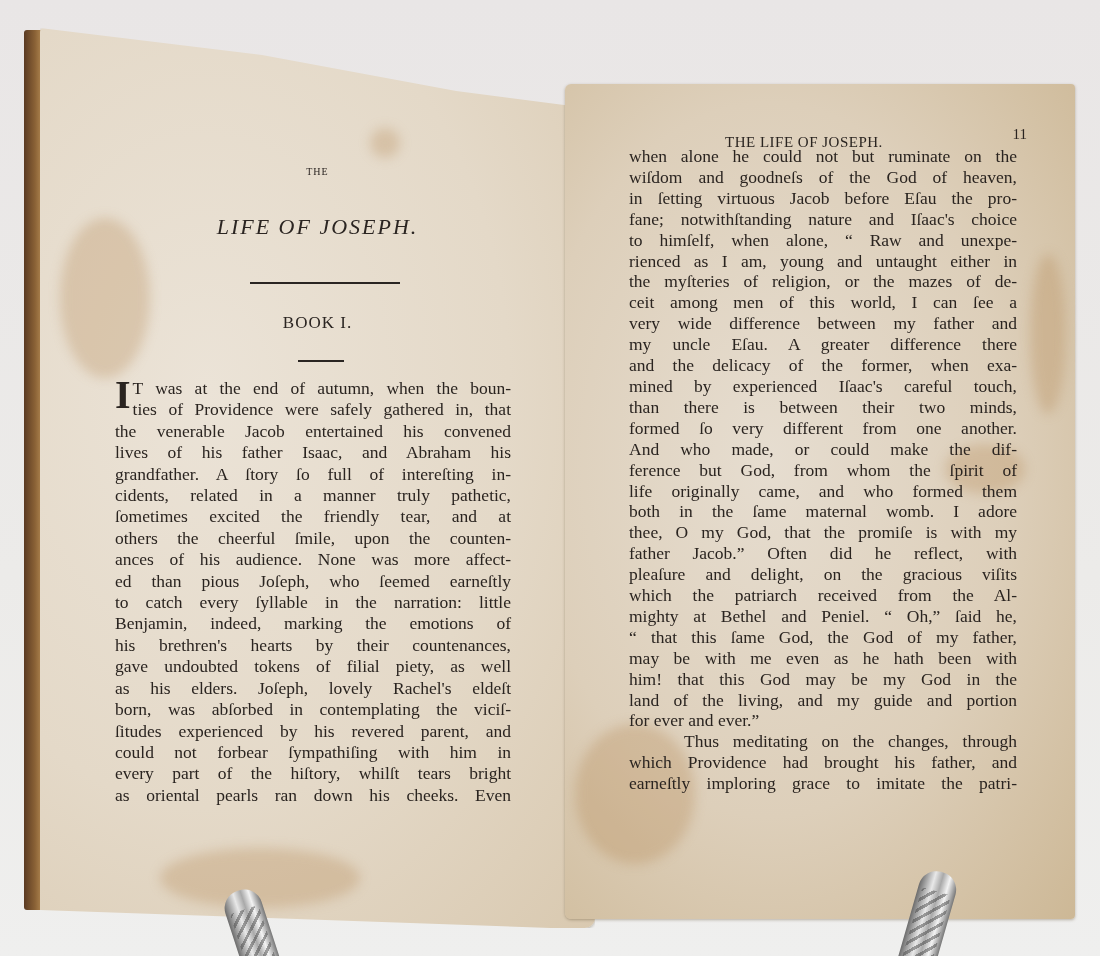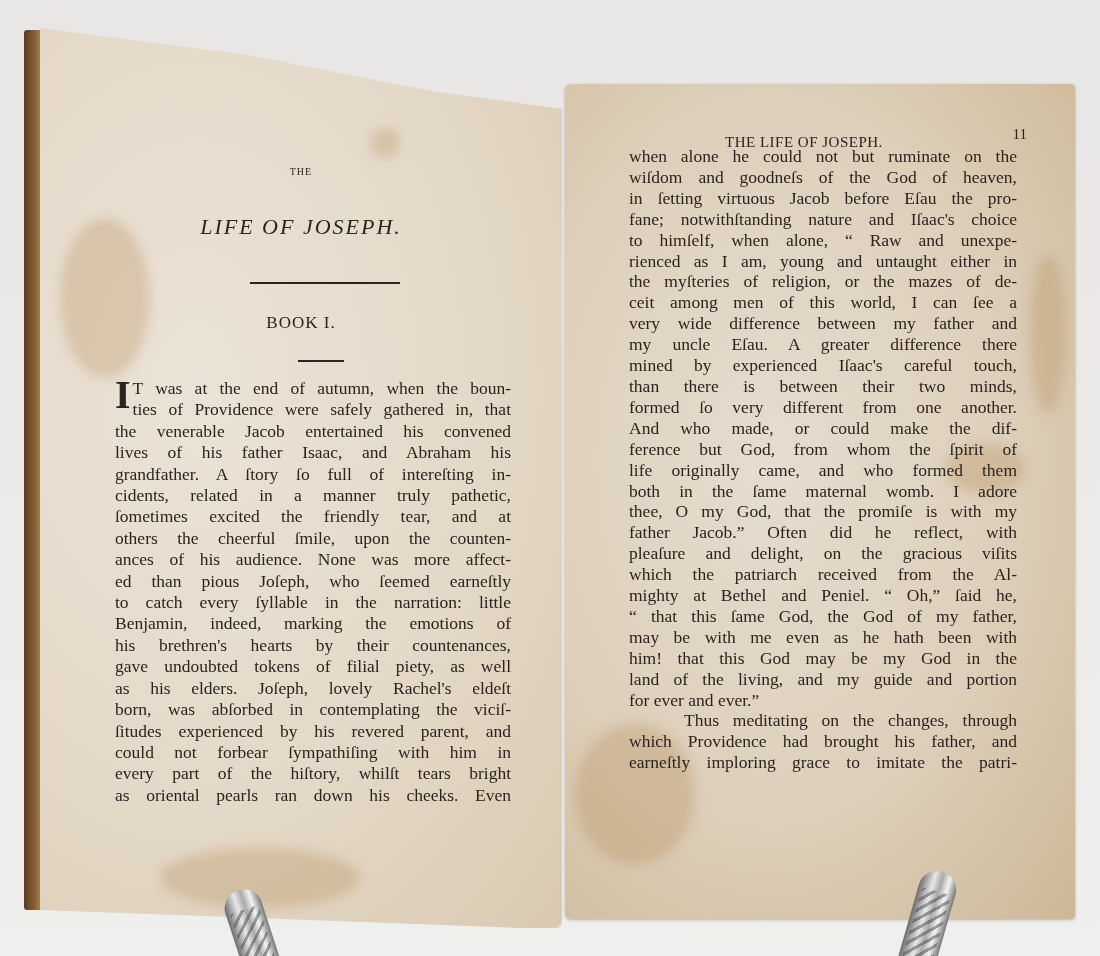--- a/index.html
+++ b/index.html
@@ -18,20 +18,21 @@
   }
   .page {
     position: absolute;
     background: radial-gradient(ellipse at 30% 40%, #ebe3d7 0%, #e4d9c8 55%, #d9c9b0 100%);
     box-shadow: 0 1px 3px rgba(80,60,30,0.35);
   }
   .page-left {
     left: 40px; top: 28px; width: 522px; height: 900px;
     border-radius: 4px 40px 10px 4px;
     clip-path: polygon(0 0, 40% 3%, 75% 7%, 100% 9%, 100% 100%, 92% 100%, 0 98%);
+    padding-left: 33px;
   }
   .page-right {
     left: 565px; top: 84px; width: 510px; height: 835px;
     border-radius: 6px 4px 4px 6px;
     background: radial-gradient(ellipse at 40% 45%, #e6ddd0 0%, #ddcfba 55%, #cdb896 100%);
   }
   .stain { position: absolute; border-radius: 50%; background: rgba(170,120,60,0.25); filter: blur(6px); }
   .text-block {
     position: absolute; color: #2a2420;
     font-size: 17.5px; line-height: 21.4px; text-align: justify;
@@ -113,20 +114,21 @@
       <span class="line">when alone he could not but ruminate on the</span>
       <span class="line">wiſdom and goodneſs of the God of heaven,</span>
       <span class="line">in ſetting virtuous Jacob before Eſau the pro-</span>
       <span class="line">fane; notwithſtanding nature and Iſaac's choice</span>
       <span class="line">to himſelf, when alone, “ Raw and unexpe-</span>
       <span class="line">rienced as I am, young and untaught either in</span>
       <span class="line">the myſteries of religion, or the mazes of de-</span>
       <span class="line">ceit among men of this world, I can ſee a</span>
       <span class="line">very wide difference between my father and</span>
       <span class="line">my uncle Eſau.  A greater difference there</span>
+      <span class="line">and the delicacy of the former, when exa-</span>
       <span class="line">mined by experienced Iſaac's careful touch,</span>
       <span class="line">than there is between their two minds,</span>
       <span class="line">formed ſo very different from one another.</span>
       <span class="line">And who made, or could make the dif-</span>
       <span class="line">ference but God, from whom the ſpirit of</span>
       <span class="line">life originally came, and who formed them</span>
       <span class="line">both in the ſame maternal womb.  I adore</span>
       <span class="line">thee, O my God, that the promiſe is with my</span>
       <span class="line">father Jacob.”  Often did he reflect, with</span>
       <span class="line">pleaſure and delight, on the gracious viſits</span>

